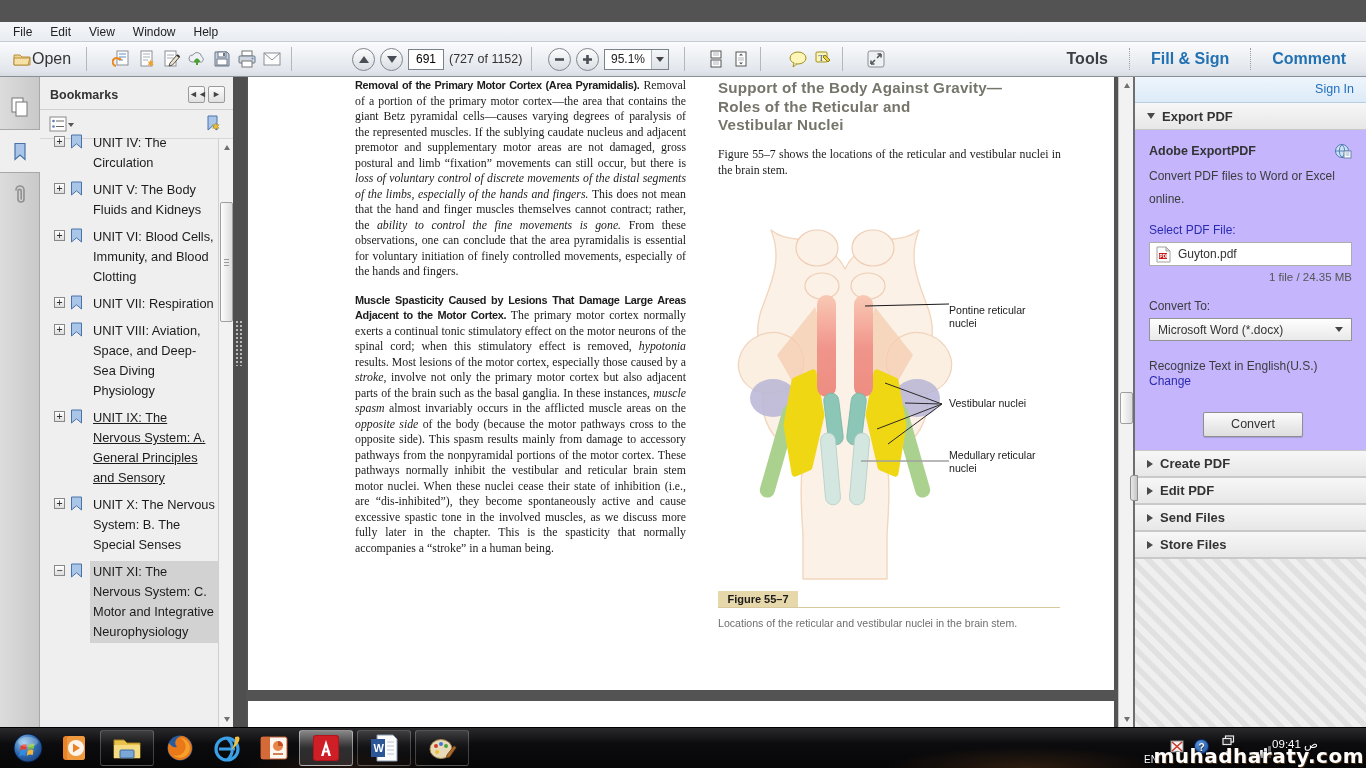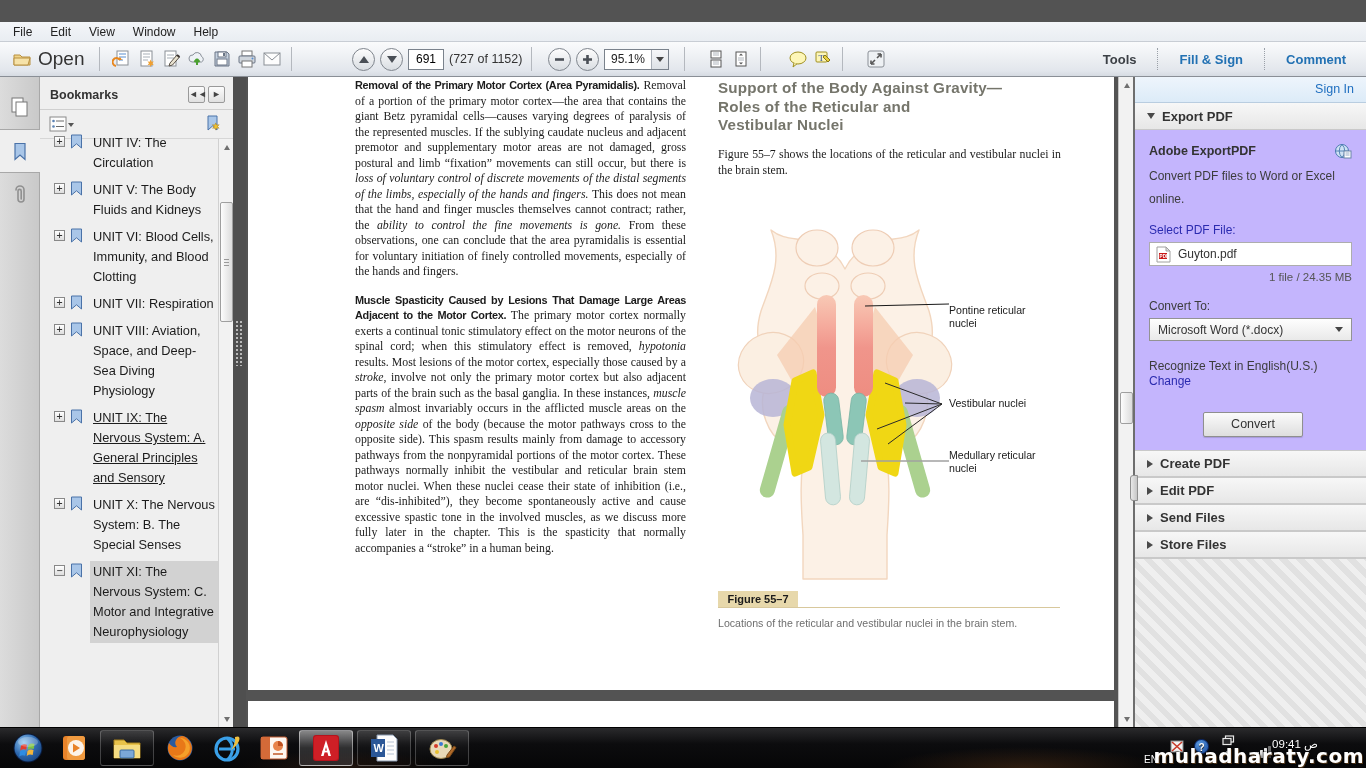--- a/index.html
+++ b/index.html
@@ -24,32 +24,32 @@
 
 
 #menubar{position:absolute;left:0;top:22px;width:1366px;height:20px;background:linear-gradient(#f4f6f9,#e9edf2);border-bottom:1px solid #c8cdd4;display:flex;align-items:center;padding-left:4px}
 .menuitem{font-size:12px;color:#222;padding:2px 9px}
 
 
 #toolbar{position:absolute;left:0;top:42px;width:1366px;height:35px;background:linear-gradient(#fafbfc,#e2e6ec 85%,#d6dbe2);border-bottom:1px solid #8a8f96}
 .tgroup{position:absolute;top:0;height:34px;display:flex;align-items:center;gap:5px}
 .vsep{width:1px;height:24px;background:#b4b8be;margin:0 4px}
 .dotsep{width:1px;height:22px;border-left:1px dotted #9aa0a8;margin:0 10px}
-.tbtn{display:flex;align-items:center;gap:6px;padding:3px 6px;border-radius:3px;color:#333;font-size:19px}
+.tbtn{display:flex;align-items:center;padding:3px 6px;border-radius:3px;color:#333;font-size:16px}
 .icon18{width:20px;height:20px;display:block}
 .circbtn{width:23px;height:23px;border-radius:50%;border:1px solid #7f858d;background:linear-gradient(#fdfdfd,#d9dde2);display:flex;align-items:center;justify-content:center}
 .tri-up{width:0;height:0;border-left:5px solid transparent;border-right:5px solid transparent;border-bottom:7px solid #4a4f56}
 .tri-dn{width:0;height:0;border-left:5px solid transparent;border-right:5px solid transparent;border-top:7px solid #4a4f56}
 .pginput{width:36px;height:21px;border:1px solid #7a828c;background:#fff;font-size:12px;text-align:center;font-family:"Liberation Sans",sans-serif}
 .pgcount{font-size:12.5px;color:#333}
 .zoombox{display:flex;height:21px;border:1px solid #7a828c;background:#fff;align-items:center}
 .zoombox .zval{font-size:12px;padding:0 6px;color:#222}
 .zoombox .zdrop{width:17px;height:100%;border-left:1px solid #aab0b8;background:linear-gradient(#f6f7f9,#dde1e6);display:flex;align-items:center;justify-content:center}
 .caret{width:0;height:0;border-left:4px solid transparent;border-right:4px solid transparent;border-top:5px solid #444}
-.rightlbl{font-size:13px;color:#3c4046;font-weight:bold;padding:0 6px}
+.rightlbl{font-size:16px;color:#3c4046;font-weight:bold;padding:0 6px}
 .rightlbl.blue{color:#2271b3;font-weight:bold}
 
 
 #iconstrip{position:absolute;left:0;top:77px;width:40px;height:650px;background:linear-gradient(90deg,#dcdcdc,#c9c9c9);border-right:1px solid #a8a8a8}
 .stripbtn{width:40px;height:44px;display:flex;align-items:center;justify-content:center}
 .stripbtn.active{background:#efefef;border-top:1px solid #a8a8a8;border-bottom:1px solid #a8a8a8}
 #bmpanel{position:absolute;left:40px;top:77px;width:193px;height:650px;background:#efefef;overflow:hidden}
 #bmhead{position:absolute;left:0;top:0;width:100%;height:33px;border-bottom:1px solid #cfcfcf;background:#efefef}
 #bmhead .cap{position:absolute;left:10px;top:11px;font-size:12.5px;font-weight:bold;color:#333}
 .hbtn{position:absolute;top:9px;width:17px;height:17px;border:1px solid #9a9a9a;background:linear-gradient(#fcfcfc,#e0e0e0);font-size:9px;color:#444;text-align:center;line-height:15px;border-radius:2px}

